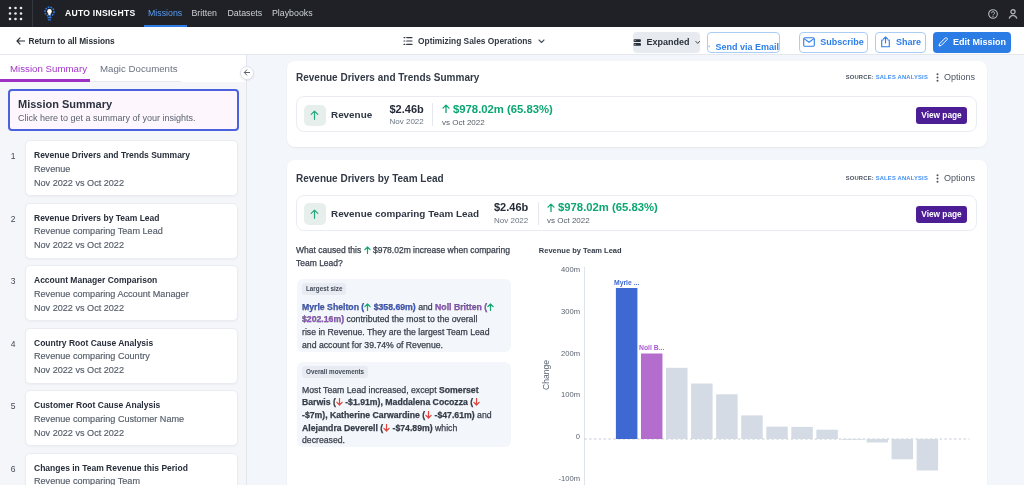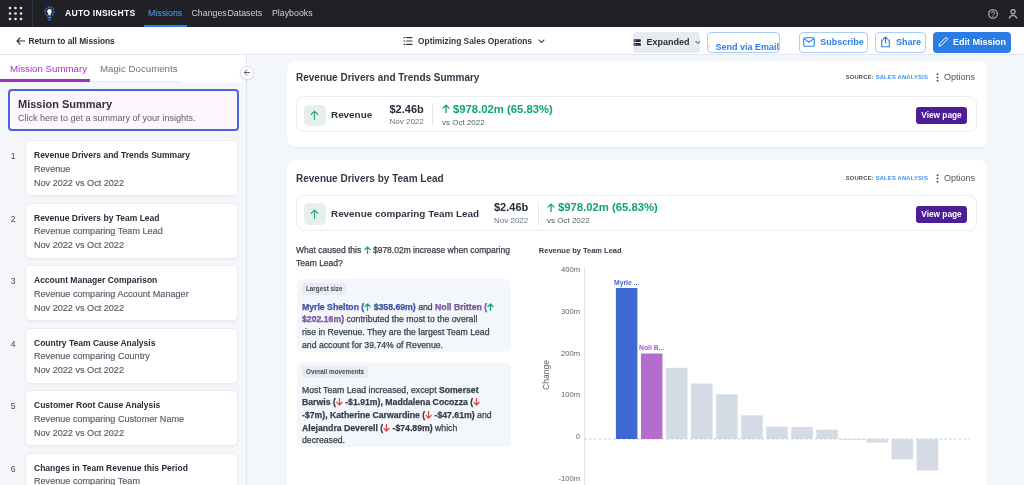--- a/index.html
+++ b/index.html
@@ -95,21 +95,21 @@
   <svg class="tico" style="left:43.5px; top:6px;" width="11" height="15" viewBox="0 0 11 15">
     <circle cx="5.5" cy="5.6" r="4.5" fill="none" stroke="#2f7be5" stroke-width="1.5" stroke-dasharray="1.6 1.1"></circle>
     <circle cx="5.5" cy="5.4" r="2.3" fill="#fff"></circle>
     <rect x="4.4" y="6.6" width="2.2" height="2.6" fill="#fff"></rect>
     <rect x="3.3" y="10.9" width="4.4" height="1.3" rx="0.65" fill="#2f7be5"></rect>
     <rect x="3.8" y="13.2" width="3.4" height="1.2" rx="0.6" fill="#2f7be5"></rect>
   </svg>
   <div id="brand">AUTO INSIGHTS</div>
   <div class="nav" style="left:148px;" id="nav-missions">Missions</div>
   <div id="nav-underline"></div>
-  <div class="nav" style="left:191.5px;">Changes</div>
+  <div class="nav" style="left:191.5px;">Britten</div>
   <div class="nav" style="left:227.5px;">Datasets</div>
   <div class="nav" style="left:272px;">Playbooks</div>
   <svg class="tico" style="left:988px; top:8.5px;" width="10" height="10" viewBox="0 0 10 10">
     <circle cx="5" cy="5" r="4.3" fill="none" stroke="#b6bbc3" stroke-width="1.1"></circle>
     <path d="M3.6 4.1 a1.45 1.45 0 1 1 2.1 1.3 c-.45 .25 -.7 .5 -.7 1" fill="none" stroke="#b6bbc3" stroke-width="1"></path>
     <circle cx="5" cy="7.6" r="0.65" fill="#b6bbc3"></circle>
   </svg>
   <svg class="tico" style="left:1008px; top:8.5px;" width="10" height="10" viewBox="0 0 10 10">
     <circle cx="5" cy="2.8" r="2.1" fill="none" stroke="#b6bbc3" stroke-width="1.2"></circle>
     <path d="M1.2 9.5 A3.9 3.9 0 0 1 8.8 9.5" fill="none" stroke="#b6bbc3" stroke-width="1.2"></path>
@@ -211,21 +211,21 @@
       <div>Nov 2022 vs Oct 2022</div>
     </div>
     <div class="num" style="left: 3px; top: 276px;">3</div>
     <div class="litem" style="top: 265px;">
       <h4>Account Manager Comparison</h4>
       <div>Revenue comparing Account Manager</div>
       <div>Nov 2022 vs Oct 2022</div>
     </div>
     <div class="num" style="left: 3px; top: 338.5px;">4</div>
     <div class="litem" style="top: 327.5px;">
-      <h4>Country Team Cause Analysis</h4>
+      <h4>Country Root Cause Analysis</h4>
       <div>Revenue comparing Country</div>
       <div>Nov 2022 vs Oct 2022</div>
     </div>
     <div class="num" style="left: 3px; top: 401px;">5</div>
     <div class="litem" style="top: 390px;">
       <h4>Customer Root Cause Analysis</h4>
       <div>Revenue comparing Customer Name</div>
       <div>Nov 2022 vs Oct 2022</div>
     </div>
     <div class="num" style="left: 3px; top: 463.5px;">6</div>

